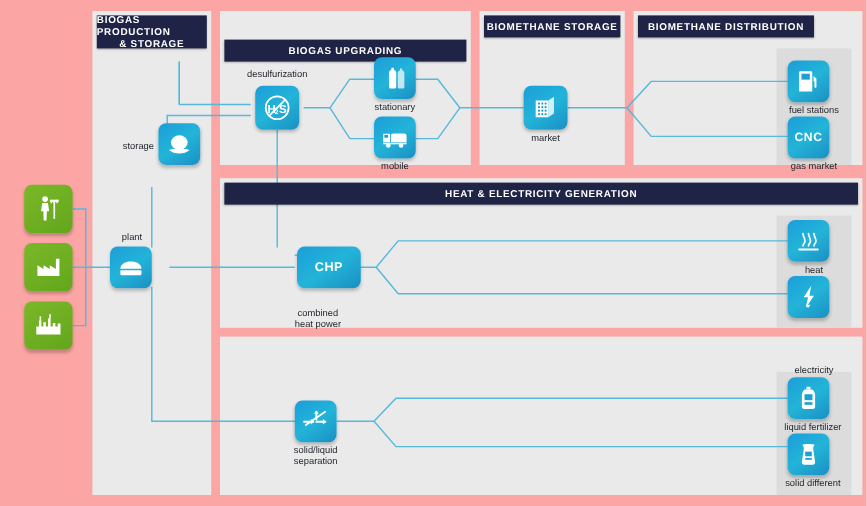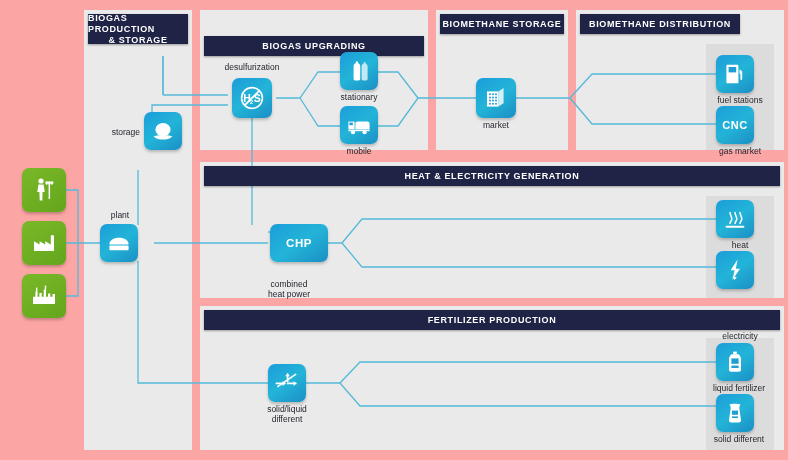--- a/index.html
+++ b/index.html
@@ -103,23 +103,20 @@
   </div>
 
   <div class="bar" style="left:580px;top:14px;width:160px;height:20px;">
     <span>BIOMETHANE DISTRIBUTION</span>
   </div>
 
   <div class="bar" style="left:204px;top:166px;width:576px;height:20px;">
     <span>HEAT &amp; ELECTRICITY GENERATION</span>
   </div>
 
-  <div class="bar" style="left:204px;top:310px;width:576px;height:20px;">
-    <span>FERTILIZER PRODUCTION</span>
-  </div>
 
   <div class="tile green" style="left:22px;top:168px;width:44px;height:44px;">
     <svg width="28" height="28" viewBox="0 0 28 28" fill="#ffffff">
       <circle cx="11" cy="5" r="2.6"></circle>
       <path d="M8.4 8.6h5.2l1.1 7.4h-2.1l-.3 8.4h-2.6L9.4 16H7.3z"></path>
       <rect x="18.6" y="6" width="1.5" height="17" rx=".6"></rect>
       <path d="M15.4 5.6h8v2.1h-8z"></path>
       <path d="M16 5.6h1.3v3.2H16zm2.6 0h1.3v3.2h-1.3zm2.6 0h1.3v3.2h-1.3z"></path>
     </svg>
   </div>
@@ -255,21 +252,21 @@
       <path d="M3.4 14.4h8.4"></path>
         <path d="M9.6 11.9l2.8 2.5-2.8 2.5" fill="#ffffff" stroke="none"></path>
       <path d="M14.6 14.4h8.2"></path>
         <path d="M20.6 11.9l2.8 2.5-2.8 2.5" fill="#ffffff" stroke="none"></path>
       <path d="M14.6 12.4V5.2"></path>
         <path d="M12.3 7.2l2.3-2.8 2.3 2.8" fill="#ffffff" stroke="none"></path>
     </svg>
   </div>
   <div class="cap" style="left:248px;top:404px;width:78px;">
     <div>solid/liquid</div>
-    <div>different</div>
+    <div>separation</div>
   </div>
 
   <div class="tile blue" style="left:716px;top:343px;width:38px;height:38px;">
     <svg width="26" height="26" viewBox="0 0 26 26" fill="#ffffff">
       <path d="M11.2 2.6h3.6v2.6h-3.6z"></path>
       <path d="M9.4 5.2h7.2c1.6 1.6 2.4 3.2 2.4 5.4v10.2c0 1.2-.8 2-2 2H9c-1.2 0-2-.8-2-2V10.6c0-2.2.8-3.8 2.4-5.4z"></path>
       <rect x="9.4" y="9.4" width="7.2" height="5.4" fill="#1e9fd4"></rect>
       <rect x="9.4" y="16.6" width="7.2" height="2.4" fill="#1e9fd4"></rect>
     </svg>
   </div>

